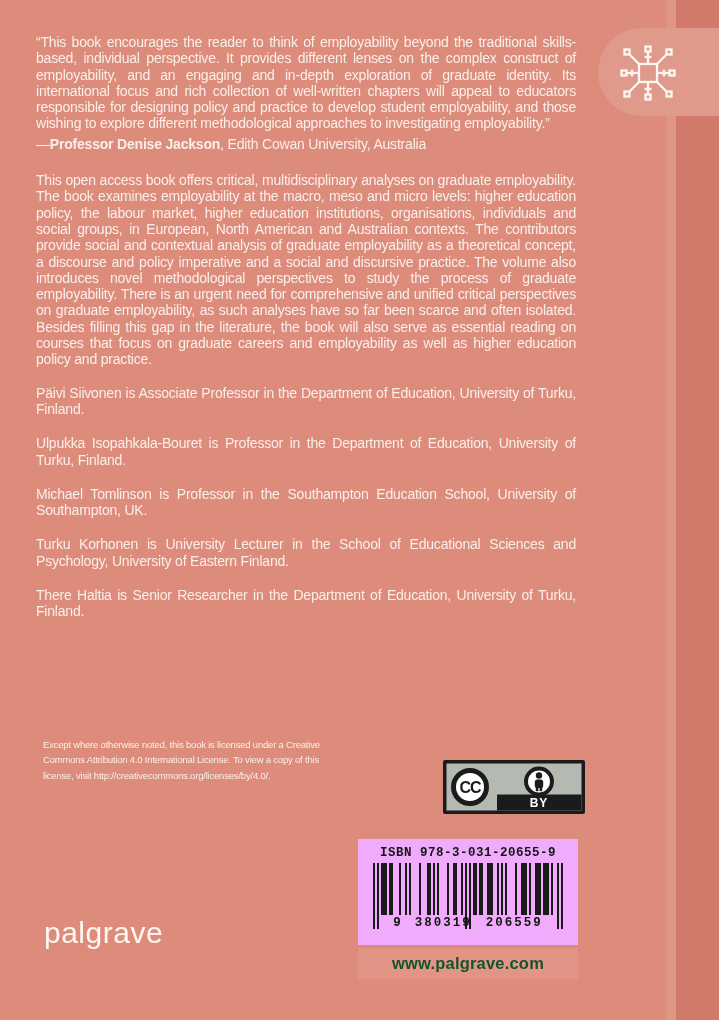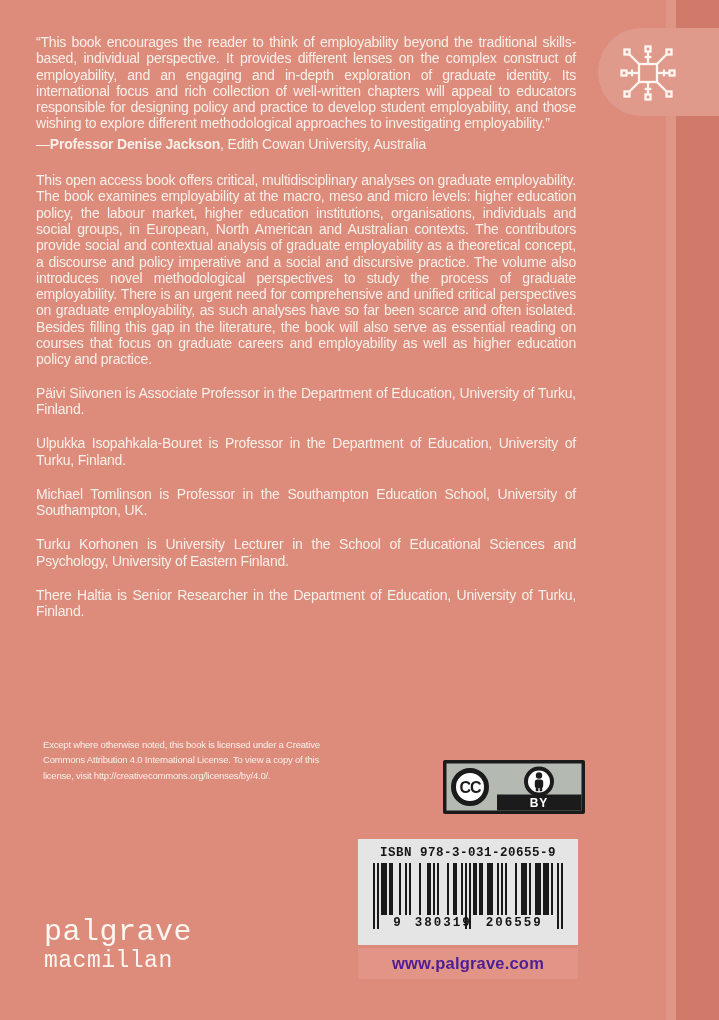--- a/index.html
+++ b/index.html
@@ -31,21 +31,21 @@
   .bio b{font-weight:400;}
   
   .license-text{
     position:absolute;left:43px;top:737px;width:300px;
     font-size:9.5px;line-height:15.4px;letter-spacing:-0.2px;
   }
   .cc-badge{position:absolute;left:443px;top:736px;width:154px;height:54px;margin-top:24px;}
   
   .barcode-box{
     position:absolute;left:358px;top:839px;width:220px;height:106px;
-    background:#e5e5e5;color:#151515;
+    background:#f0abfc;color:#151515;
   }
   .isbn-label{
     margin-top:7px;text-align:center;
     font-family:"Liberation Mono","DejaVu Sans Mono",monospace;
     font-size:12.5px;font-weight:700;letter-spacing:0.5px;white-space:nowrap;
   }
   .bars{position:relative;display:flex;align-items:flex-start;height:72px;margin:3px auto 0 auto;width:190px;}
   .bar{width:2px;height:52px;}
   .bar.ink{background:#1a1a1a;}
   .bar.tall{height:66px;}
@@ -55,23 +55,23 @@
     font-family:"Liberation Mono","DejaVu Sans Mono",monospace;
     font-size:12.5px;font-weight:700;letter-spacing:2px;color:#151515;
   }
   .digits span:first-child{letter-spacing:0;}
   
   .web-band{
     position:absolute;left:358px;top:948px;width:220px;height:31px;
     background:var(--webband,#e29586);
     display:flex;align-items:center;justify-content:center;
   }
-  .web-band span{font-size:16.5px;font-weight:700;color:#4c1d95;letter-spacing:0.2px;}
-  
-  .logo{position:absolute;left:44px;top:916px;color:#fdf6f1;font-family:Liberation Mono, monospace;}
+  .web-band span{font-size:16.5px;font-weight:700;color:#14532d;letter-spacing:0.2px;}
+  
+  .logo{position:absolute;left:44px;top:916px;color:#fdf6f1;font-family:Liberation Sans, sans-serif;}
   .logo-line1{font-size:30px;line-height:33px;letter-spacing:0.5px;}
   .logo-line2{font-size:23px;line-height:25px;letter-spacing:0.5px;}
 </style>
 </head>
 <body>
 
 <div class="cover">
 
   <div class="spine-band"></div>
   <div class="spine-highlight"></div>
@@ -249,16 +249,15 @@
       </div>
     </div>
   </div>
 
   <div class="web-band">
     <span>www.palgrave.com</span>
   </div>
 
   <div class="logo">
     <div class="logo-line1">palgrave</div>
-    <div class="logo-line2">macmillan</div>
   </div>
 
 </div>
 
 </body></html>

